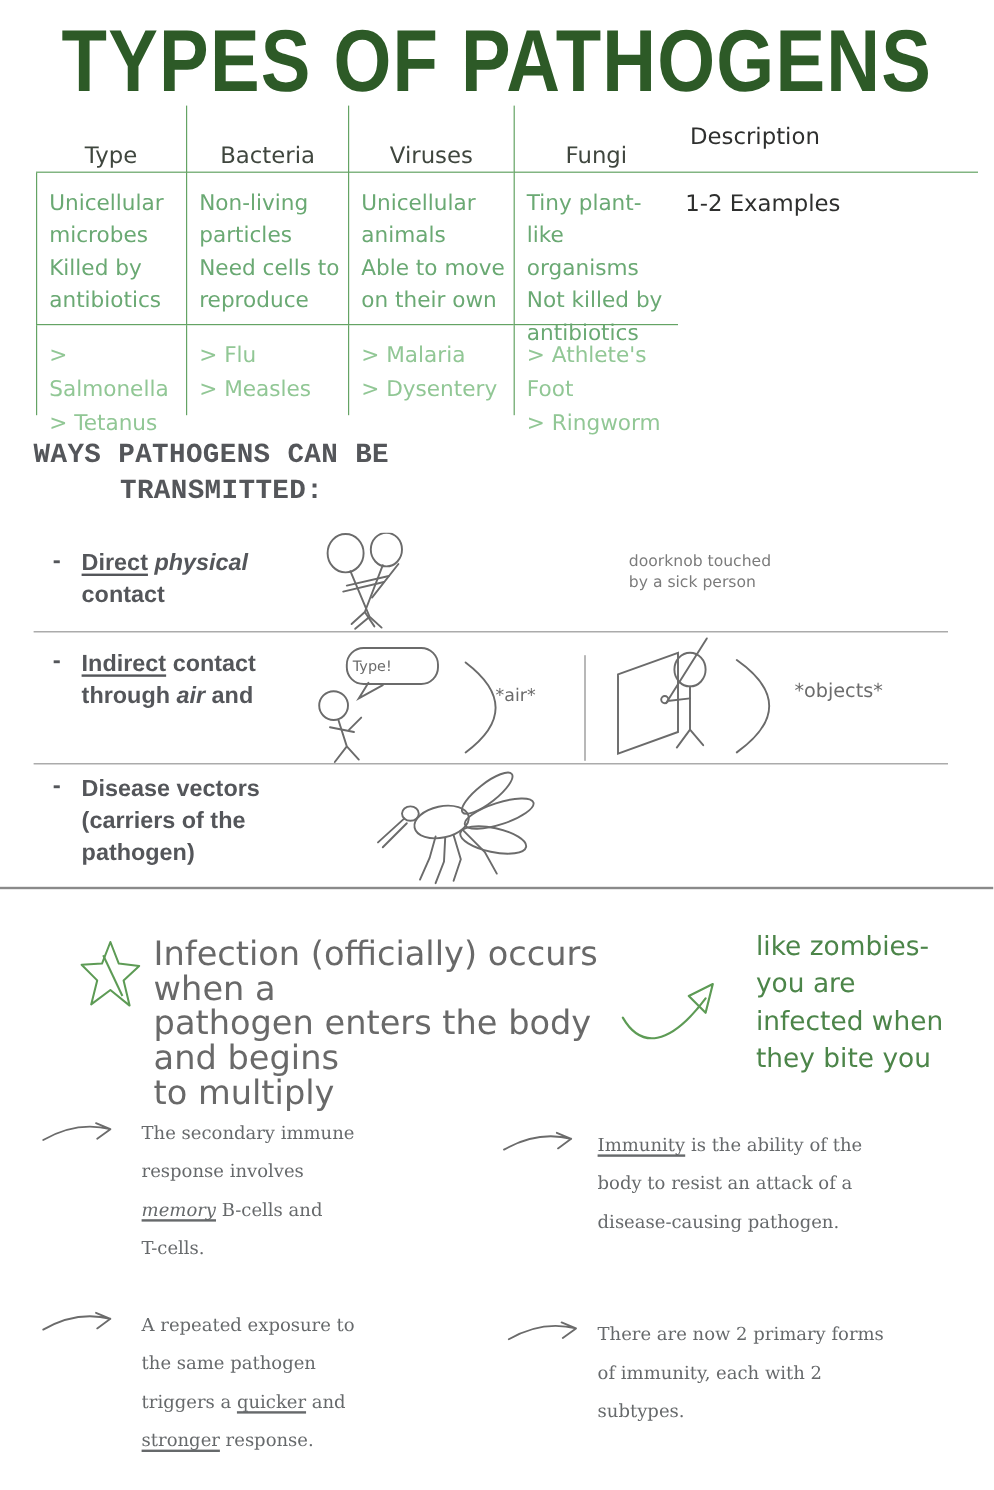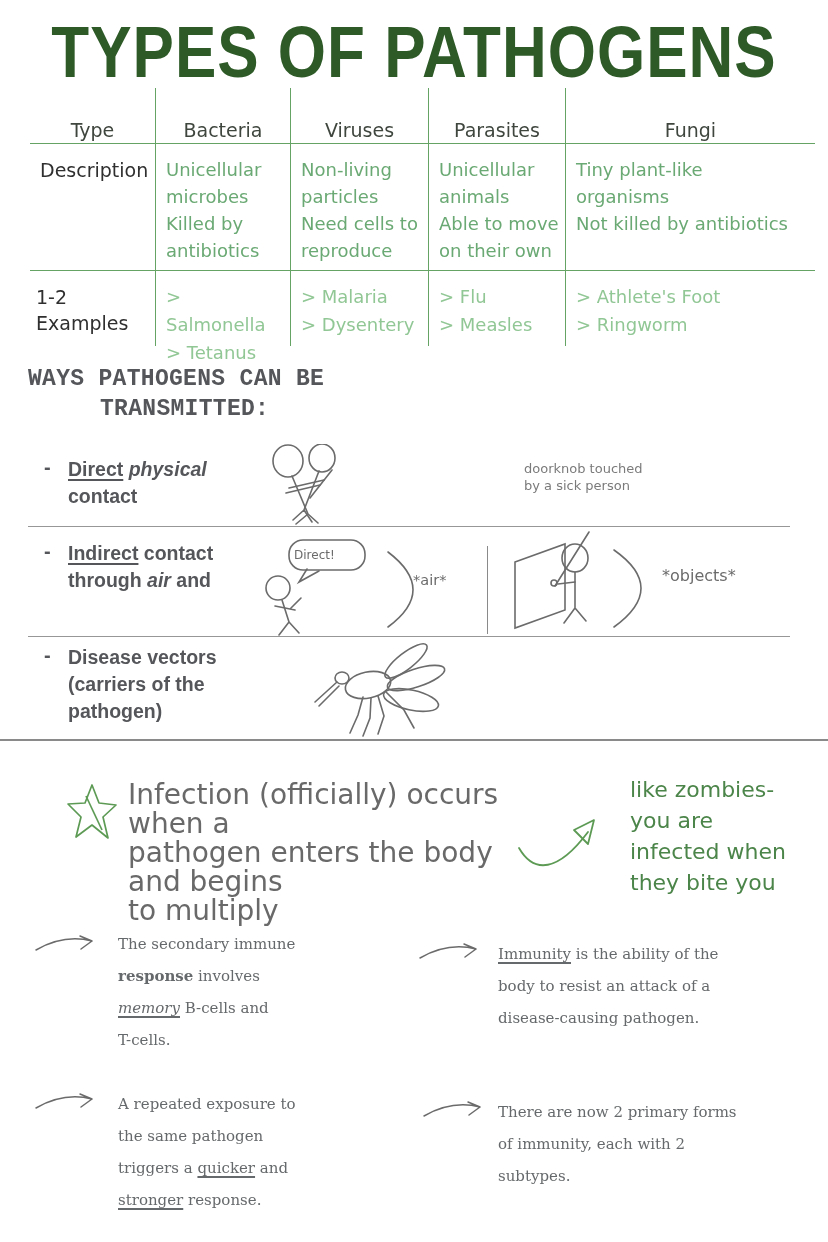--- a/index.html
+++ b/index.html
@@ -27,21 +27,21 @@
   .exam{color:#91c795;line-height:28px;padding-top:12px;}
 
   
   .heading{color:#54565a;font-weight:700;font-size:23px;letter-spacing:.3px;
            font-family:Liberation Mono, monospace;}
   .bullet-dash{color:#54565a;font-size:20px;font-weight:700;font-family:"Liberation Sans",sans-serif;}
   .bullet-text{color:#54565a;font-size:19.5px;font-weight:700;line-height:27px;
                font-family:"Liberation Sans",sans-serif;}
   .u{text-decoration:underline;text-decoration-thickness:1.5px;text-underline-offset:3px;}
   .i{font-style:italic;}
-  .b{font-weight:bold;}
+  .b{font-weight:normal;}
 
   .divider{border-top:1.5px solid #979797;height:0;}
   .divider-wide{border-top:2px solid #8a8a8a;height:0;}
   .vdivider{border-left:1.5px solid #8a8a8a;width:0;}
 
   .hand-small{color:#7b7b7b;font-size:13px;line-height:17px;}
   .hand-tiny{color:#6b6b6b;font-size:12px;}
   .hand-note{color:#696969;font-size:28px;line-height:29px;}
   .hand-green{color:#4c8549;font-size:22px;line-height:31px;}
   .hand-air{color:#6b6b6b;font-size:14.5px;}
@@ -55,21 +55,20 @@
 
 <div id="canvas">
 
   <div class="abs title">TYPES OF PATHOGENS</div>
 
   <div class="abs ptable">
 
     <div class="cell hdr hline">Type</div>
     <div class="cell hdr hline vline">Bacteria</div>
     <div class="cell hdr hline vline">Viruses</div>
-    <div class="cell hdr hline vline">Parasites</div>
     <div class="cell hdr hline vline">Fungi</div>
 
     <div class="cell rowlabel hline">Description</div>
     <div class="cell desc pre hline vline">Unicellular
 microbes
 Killed by
 antibiotics</div>
     <div class="cell desc pre hline vline">Non-living
 particles
 Need cells to
@@ -78,24 +77,24 @@
 animals
 Able to move
 on their own</div>
     <div class="cell desc pre hline vline">Tiny plant-like
 organisms
 Not killed by antibiotics</div>
 
     <div class="cell rowlabel" style="padding-left:6px;">1-2 Examples</div>
     <div class="cell exam pre vline">&gt; Salmonella
 &gt; Tetanus</div>
+    <div class="cell exam pre vline">&gt; Flu
+&gt; Measles</div>
     <div class="cell exam pre vline">&gt; Malaria
 &gt; Dysentery</div>
-    <div class="cell exam pre vline">&gt; Flu
-&gt; Measles</div>
     <div class="cell exam pre vline">&gt; Athlete's Foot
 &gt; Ringworm</div>
   </div>
 
   <div class="abs heading" style="left:28px;top:366px;">WAYS PATHOGENS CAN BE</div>
   <div class="abs heading" style="left:100px;top:396px;">TRANSMITTED:</div>
 
   <div class="abs bullet-dash" style="left:44px;top:456px;">-</div>
   <div class="abs bullet-text" style="left:68px;top:456px;width:200px;">
     <div><span class="u">Direct</span><span class="i"> physical</span></div>
@@ -122,21 +121,21 @@
     <div><span>through </span><span class="i">air</span><span> and</span></div>
   </div>
 
   <svg class="abs" style="left:255px;top:538px;" width="115" height="98" viewBox="0 0 115 98" fill="none" stroke="#6b6b6b" stroke-width="1.6" stroke-linecap="round">
     <rect x="34" y="2" width="76" height="30" rx="14"></rect>
     <path d="M52 31 L44 44 L64 33"></path>
     <ellipse cx="23" cy="50" rx="12" ry="12"></ellipse>
     <path d="M27 62 L34 84 M34 84 L24 97 M34 84 L44 95"></path>
     <path d="M20 68 L40 72 M36 70 L46 60"></path>
   </svg>
-  <div class="abs hand-tiny" style="left:294px;top:548px;">Direct!</div>
+  <div class="abs hand-tiny" style="left:294px;top:548px;">Type!</div>
 
   <svg class="abs" style="left:382px;top:550px;" width="45" height="80" viewBox="0 0 45 80" fill="none" stroke="#6b6b6b" stroke-width="1.6" stroke-linecap="round">
     <path d="M6 2 Q56 40 6 77"></path>
   </svg>
   <div class="abs hand-air" style="left:413px;top:572px;">*air*</div>
 
   <div class="abs vdivider" style="left:487px;top:546px;height:88px;"></div>
 
   <svg class="abs" style="left:505px;top:530px;" width="100" height="100" viewBox="0 0 100 100" fill="none" stroke="#6b6b6b" stroke-width="1.6" stroke-linecap="round">
     <path d="M10 32 L60 14 L60 80 L10 98 Z"></path>

